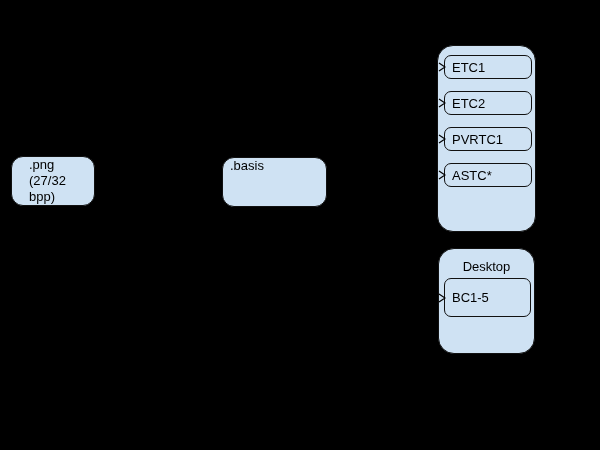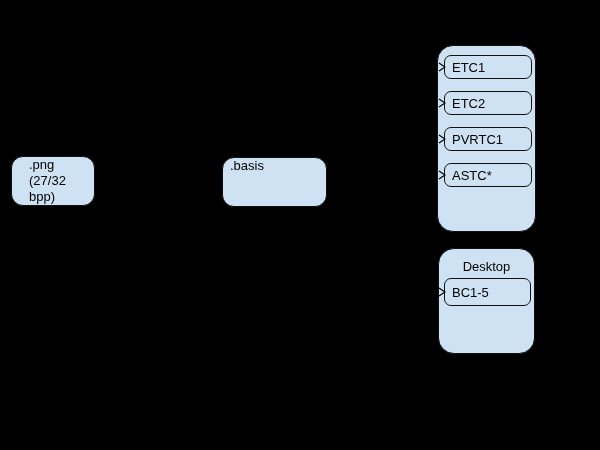--- a/index.html
+++ b/index.html
@@ -66,21 +66,21 @@
     display: flex;
     align-items: center;
     padding-left: 7px;
     font-size: 13px;
   }
   .mobile-group .item {
     width: 88px; height: 24px;
     margin-bottom: 12px;
   }
   .desktop-group .item {
-    width: 87px; height: 28px;
+    width: 87px; height: 39px;
     margin-bottom: 7px;
     margin-left: 5px;
   }
   .arrowhead {
     position: absolute;
     left: -7px;
     top: 50%;
     transform: translateY(-50%);
     width: 8px;
     height: 10px;

